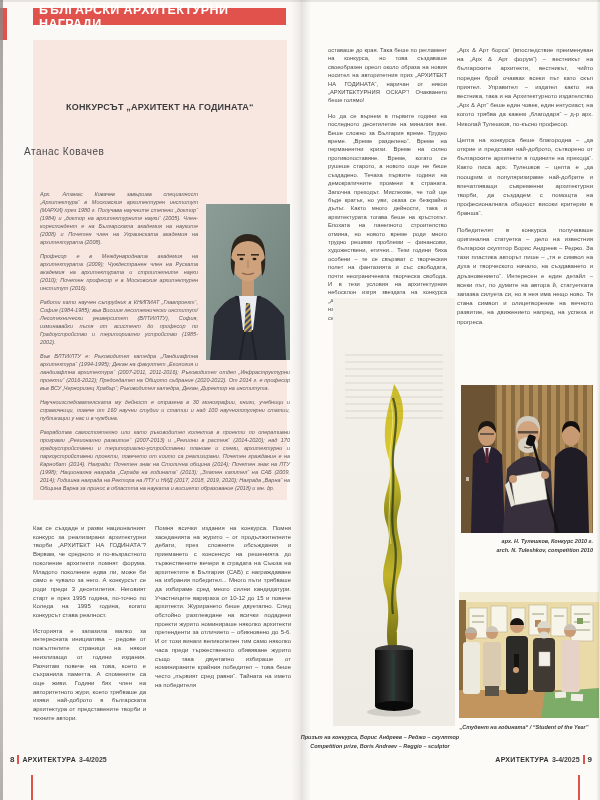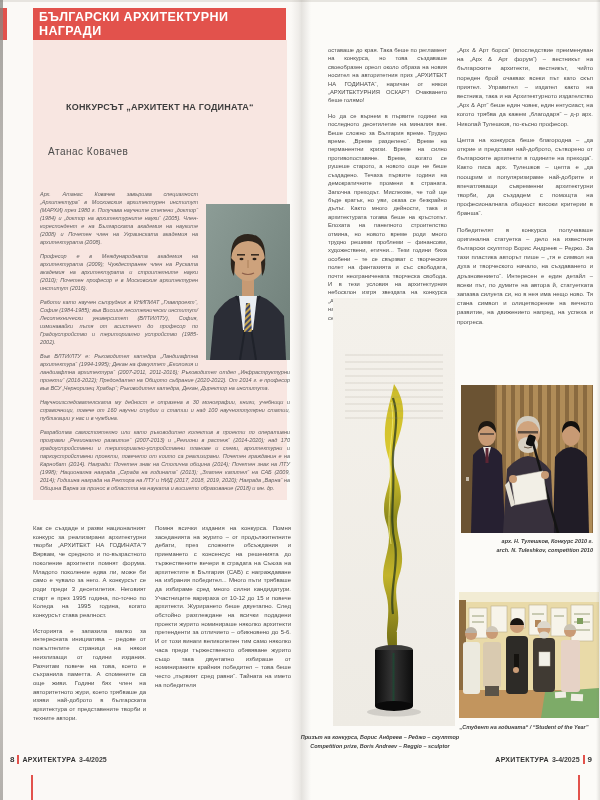--- a/index.html
+++ b/index.html
@@ -16,29 +16,29 @@
   .page-right-bg { left:300px; top:0; width:300px; height:800px; background:#fcfbf8; }
   .spine { left:291px; top:0; width:20px; height:800px;
     background:linear-gradient(90deg, rgba(70,60,50,0) 0%, rgba(70,60,50,.07) 40%, rgba(70,60,50,.13) 52%, rgba(70,60,50,0) 100%); }
   .edge-left { left:0; top:0; width:3px; height:800px;
     background:linear-gradient(180deg,#87847f,#b9b6b1 35%,#cfccc7 70%,#9a9792); opacity:.75; }
   .edge-top { left:0; top:0; width:600px; height:2px; background:#dedbd6; opacity:.7; }
   .edge-right { left:596px; top:0; width:4px; height:800px;
     background:linear-gradient(90deg, rgba(120,115,108,0), rgba(120,115,108,.18)); }
 
   
-  .banner { left:33px; top:8px; width:253px; height:32px; background:#e2524c;
+  .banner { left:33px; top:8px; width:253px; height:17px; background:#e2524c;
     display:flex; align-items:center; padding-left:6px;
     color:#fff; font-size:12.5px; font-weight:700; letter-spacing:.4px; }
   .banner-bleed { left:0; top:8px; width:7px; height:32px; background:#e2524c; }
 
   
   .panel { left:33px; top:40px; width:254px; height:460px; background:#f8e6e1; }
   .article-title { left:66px; top:74px; font-size:9px; font-weight:700; color:#3e3e3e; letter-spacing:.2px;margin-top:28px; }
-  .author-name { left:48px; top:146px; font-size:10px; color:#4a4a4a; letter-spacing:.5px; }
+  .author-name { left:24px; top:146px; font-size:10px; color:#4a4a4a; letter-spacing:.5px; }
   .bio { left:40px; top:190px; width:250px; font-size:5.5px; line-height:8px;
     color:#5c5c5c; text-align:justify; font-style:italic; }
   .bio p { margin-bottom:6px; }
   .portrait { float:right; width:84px; height:156px; margin:14px 0 8px 8px; background:#82948e; }
 
   
   .col { position:absolute; text-align:justify; color:#4a4a4a; overflow:hidden; }
   .col p { margin-bottom:7px; }
   .col1 { left:33px;  top:524px; width:113px; height:200px; font-size:6px;   line-height:8.7px; }
   .col2 { left:155px; top:524px; width:136px; height:248px; font-size:6px;   line-height:8.7px; }

